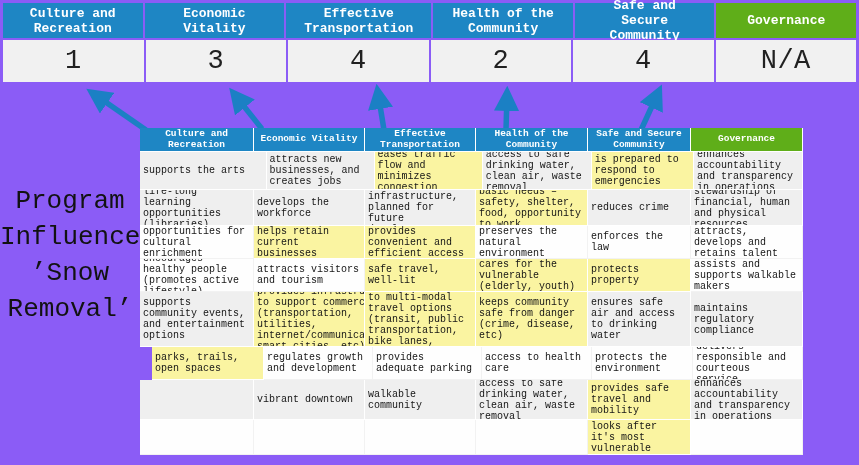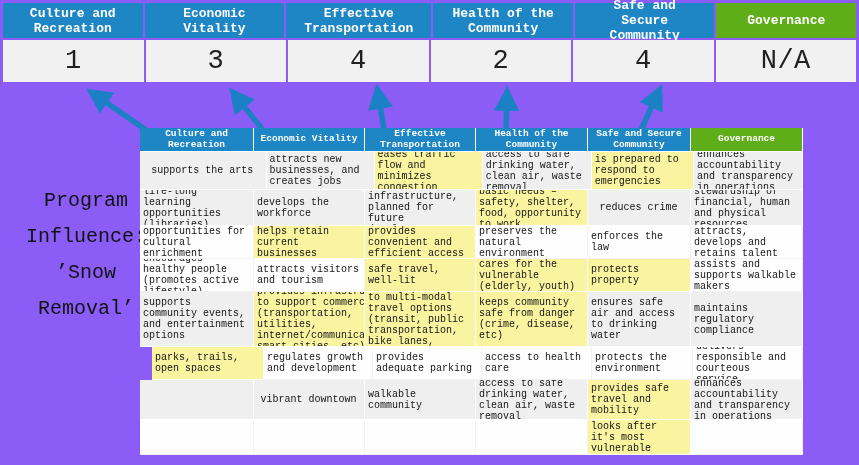--- a/index.html
+++ b/index.html
@@ -20,38 +20,38 @@
   .sum-score-row{display:flex;height:42px;margin-top:2px;}
   .sum-score-cell{
     flex:1 1 0;margin-right:2px;display:flex;align-items:center;justify-content:center;
     background:#F1F1F1;font-size:27px;color:#212121;letter-spacing:0.5px;
   }
   .sum-score-cell:last-child{margin-right:0;}
   
   #arrow-layer{position:absolute;left:0;top:0;width:859px;height:465px;pointer-events:none;}
   
   #program-label{
-    position:absolute;left:16px;top:183px;width:140px;text-align:center;
-    font-size:20px;line-height:36px;color:#121212;
+    position:absolute;left:0;top:183px;width:140px;text-align:center;
+    font-size:26px;line-height:36px;color:#121212;
   }
   
   #influence-matrix{position:absolute;left:140px;top:128px;width:663px;}
   .m-row{display:flex;}
   .m-cell{
     box-sizing:border-box;border-right:1px solid #ffffff;border-bottom:1px solid #ffffff;
     display:flex;align-items:center;font-size:10px;line-height:11px;color:#151515;
     padding:1px 4px 1px 3px;overflow:hidden;
   }
   .m-hcell{
     justify-content:center;text-align:center;align-items:center;
     color:#ffffff;font-weight:bold;font-size:9.5px;line-height:10.5px;background:#1E86C4;
     padding:1px 2px;
   }
   .m-hcell.theme-green{background:#5FAE19;}
-  .bg-gray{background:#EFEFEF;justify-content:center;}
+  .bg-gray{background:#EFEFEF;}
   .bg-white{background:#FEFEFE;border-right-color:#f2f2f2;border-bottom-color:#f2f2f2;}
   .bg-yellow{background:#FAF4A1;}
 </style>
 </head>
 <body>
 
 <div id="slide">
 
   <div id="summary-bar">
     <div class="sum-header-row">

